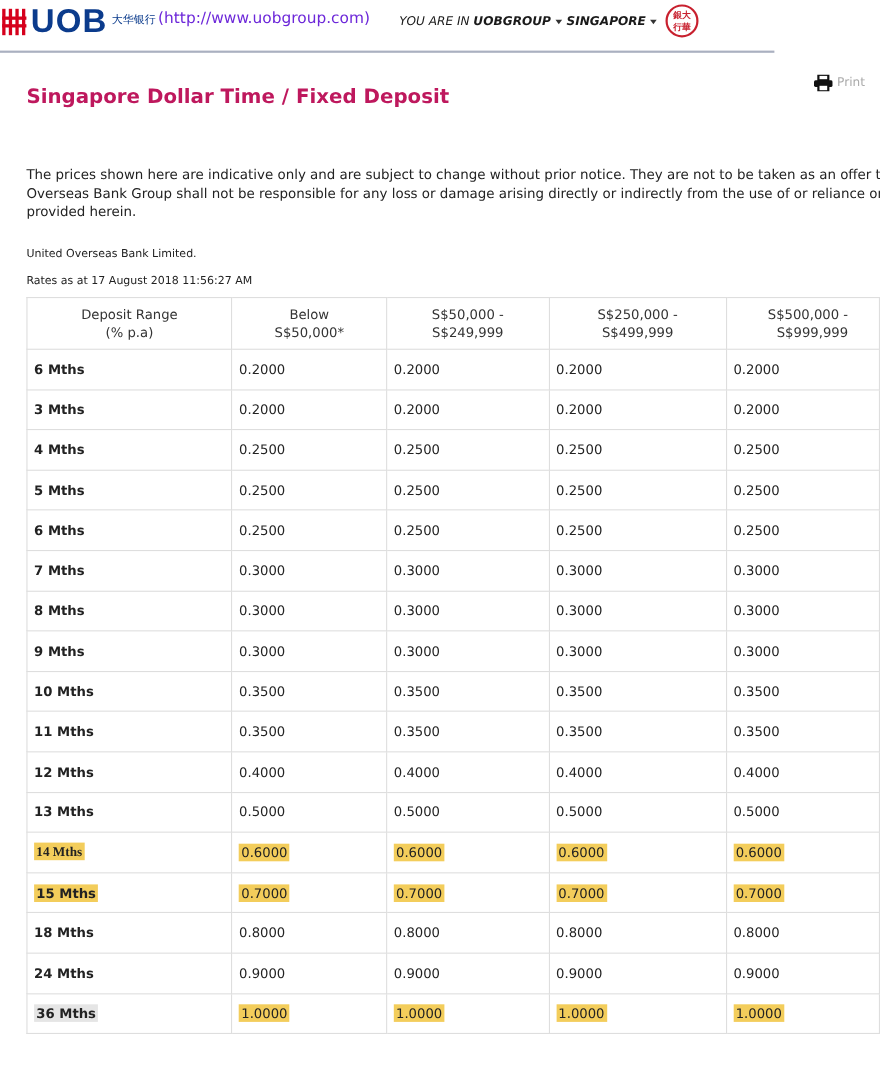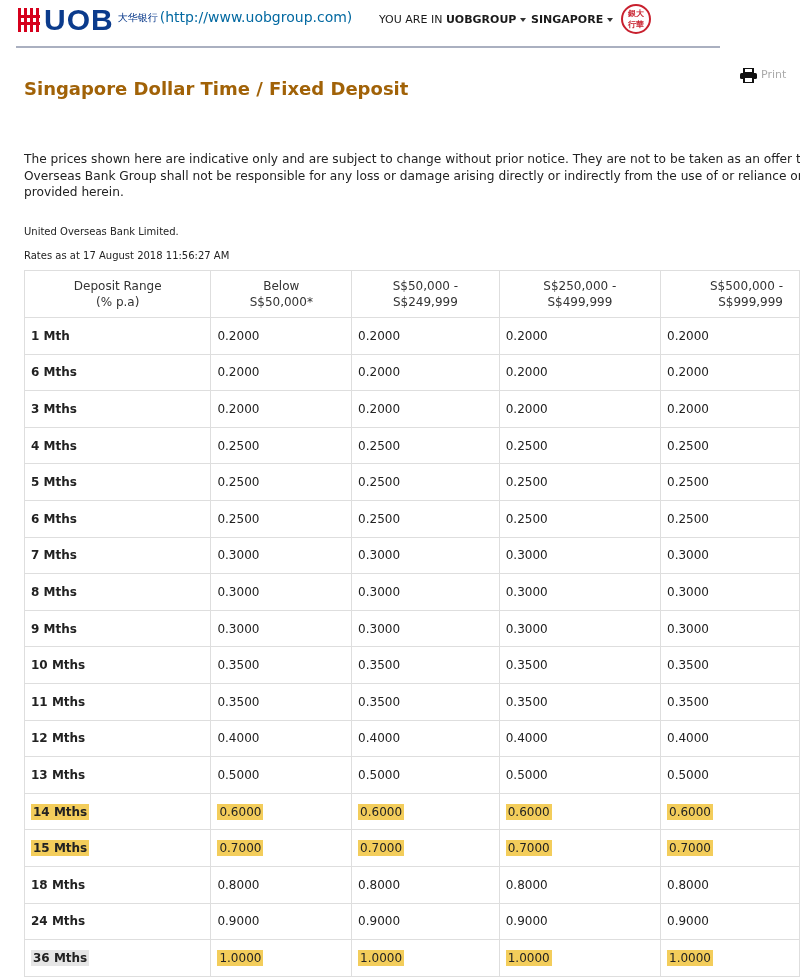--- a/index.html
+++ b/index.html
@@ -1,31 +1,31 @@
 <!DOCTYPE html>
 <html><head>
 <meta charset="utf-8">
 <style>
   html, body { margin: 0; padding: 0; background: #ffffff; }
   body { width: 800px; height: 978px; overflow: hidden; position: relative;
          font-family: "DejaVu Sans", sans-serif; color: #1a1a1a; }
-  .topbar { position: absolute; left: 0; top: 0; width: 704px; height: 46px; border-bottom: 2px solid #aab0c0; margin-left: 16px; }
+  .topbar { position: absolute; left: 0; top: 0; width: 704px; height: 46px; border-bottom: 2px solid #aab0c0; }
   .logo { position: absolute; left: 2px; top: 5px; height: 30px; display: flex; align-items: center; }
   .logo-bars { width: 22px; height: 24px; position: relative; margin-right: 4px; }
   .logo-bars span { position: absolute; background: #d6001c; }
   .logo-text { font-family: "Liberation Sans", sans-serif; font-weight: bold; font-size: 30px; color: #0b3b8c; letter-spacing: 1px; line-height: 30px; }
   .logo-cn { font-size: 10px; color: #0b3b8c; margin-left: 4px; margin-top: -4px; }
-  .logo-url { font-size: 14px; color: #0369a1; margin-left: 2px; margin-top: -6px; }
-  .nav { position: absolute; top: 13px; font-size: 11px; color: #1a1a1a; }
+  .logo-url { font-size: 14px; color: #6d28d9; margin-left: 2px; margin-top: -6px; }
+  .nav { position: absolute; top: 13px; font-size: 11px; color: #1a1a1a; font-style: italic; }
   .nav b { font-weight: bold; }
   .caret { display: inline-block; width: 0; height: 0; border-left: 3px solid transparent; border-right: 3px solid transparent; border-top: 4px solid #333; margin-left: 4px; vertical-align: middle; }
   .seal { position: absolute; left: 605px; top: 4px; width: 30px; height: 30px; border-radius: 50%; border: 2px solid #c8202e; box-sizing: border-box; color: #c8202e; font-size: 8px; line-height: 11px; text-align: center; display: flex; align-items: center; justify-content: center; }
   .print { position: absolute; left: 740px; top: 68px; display: flex; align-items: flex-start; font-size: 11px; color: #aaa; }
   .print svg { margin-right: 4px; }
-  h1 { position: absolute; left: 24px; top: 78px; margin: 0; font-size: 18px; font-weight: bold; color: #a16207; }
+  h1 { position: absolute; left: 24px; top: 78px; margin: 0; font-size: 18px; font-weight: bold; color: #be185d; }
   .disclaimer { position: absolute; left: 24px; top: 151px; width: 1000px; font-size: 12.2px; line-height: 16.5px; color: #222; margin: 0; white-space: nowrap; }
   .small { position: absolute; left: 24px; font-size: 10px; color: #222; }
   table { position: absolute; left: 24px; top: 270px; border-collapse: collapse; font-size: 12px; }
   th, td { border: 1px solid #dedede; padding: 0 6px; }
   th { font-weight: normal; text-align: center; height: 46px; line-height: 16px; color: #333; font-size: 12px; }
   td { height: 35.6px; color: #222; }
   td.term { font-weight: bold; }
   .hl { background: #f3cd5b; padding: 1px 2px; }
   col.c0 { width: 189px; } col.c1 { width: 142px; } col.c2 { width: 149px; } col.c3 { width: 163px; } col.c4 { width: 140px; }
 </style>
@@ -84,32 +84,25 @@
       <col class="c2">
       <col class="c3">
       <col class="c4">
     </colgroup>
   <thead>
     <tr>
       <th><span>Deposit Range</span><br><span>(% p.a)</span></th>
       <th><span>Below</span><br><span>S$50,000*</span></th>
       <th><span>S$50,000 -</span><br><span>S$249,999</span></th>
       <th><span>S$250,000 -</span><br><span>S$499,999</span></th>
-      <th style="text-align:right;padding-right:16px"><span>S$500,000 -</span><br><span>S$999,999</span></th>
+      <th style="text-align:right;padding-right:28px"><span>S$500,000 -</span><br><span>S$999,999</span></th>
     </tr>
   </thead>
   <tbody id="rows">
       <tr>
-        <td class="term"><span>1 Mth</span></td>
-        <td><span>0.2000</span></td>
-        <td><span>0.2000</span></td>
-        <td><span>0.2000</span></td>
-        <td><span>0.2000</span></td>
-      </tr>
-      <tr>
         <td class="term"><span>6 Mths</span></td>
         <td><span>0.2000</span></td>
         <td><span>0.2000</span></td>
         <td><span>0.2000</span></td>
         <td><span>0.2000</span></td>
       </tr>
       <tr>
         <td class="term"><span>3 Mths</span></td>
         <td><span>0.2000</span></td>
         <td><span>0.2000</span></td>
@@ -180,21 +173,21 @@
         <td><span>0.4000</span></td>
       </tr>
       <tr>
         <td class="term"><span>13 Mths</span></td>
         <td><span>0.5000</span></td>
         <td><span>0.5000</span></td>
         <td><span>0.5000</span></td>
         <td><span>0.5000</span></td>
       </tr>
       <tr>
-        <td class="term"><span class="hl" style="background: rgb(243, 205, 91);">14 Mths</span></td>
+        <td class="term"><span class="hl" style="background: rgb(243, 205, 91); font-family: Liberation Serif, serif;">14 Mths</span></td>
         <td><span class="hl" style="background: rgb(243, 205, 91);">0.6000</span></td>
         <td><span class="hl" style="background: rgb(243, 205, 91);">0.6000</span></td>
         <td><span class="hl" style="background: rgb(243, 205, 91);">0.6000</span></td>
         <td><span class="hl" style="background: rgb(243, 205, 91);">0.6000</span></td>
       </tr>
       <tr>
         <td class="term"><span class="hl" style="background: rgb(243, 205, 91); margin-top: 32px;">15 Mths</span></td>
         <td><span class="hl" style="background: rgb(243, 205, 91);">0.7000</span></td>
         <td><span class="hl" style="background: rgb(243, 205, 91);">0.7000</span></td>
         <td><span class="hl" style="background: rgb(243, 205, 91);">0.7000</span></td>

